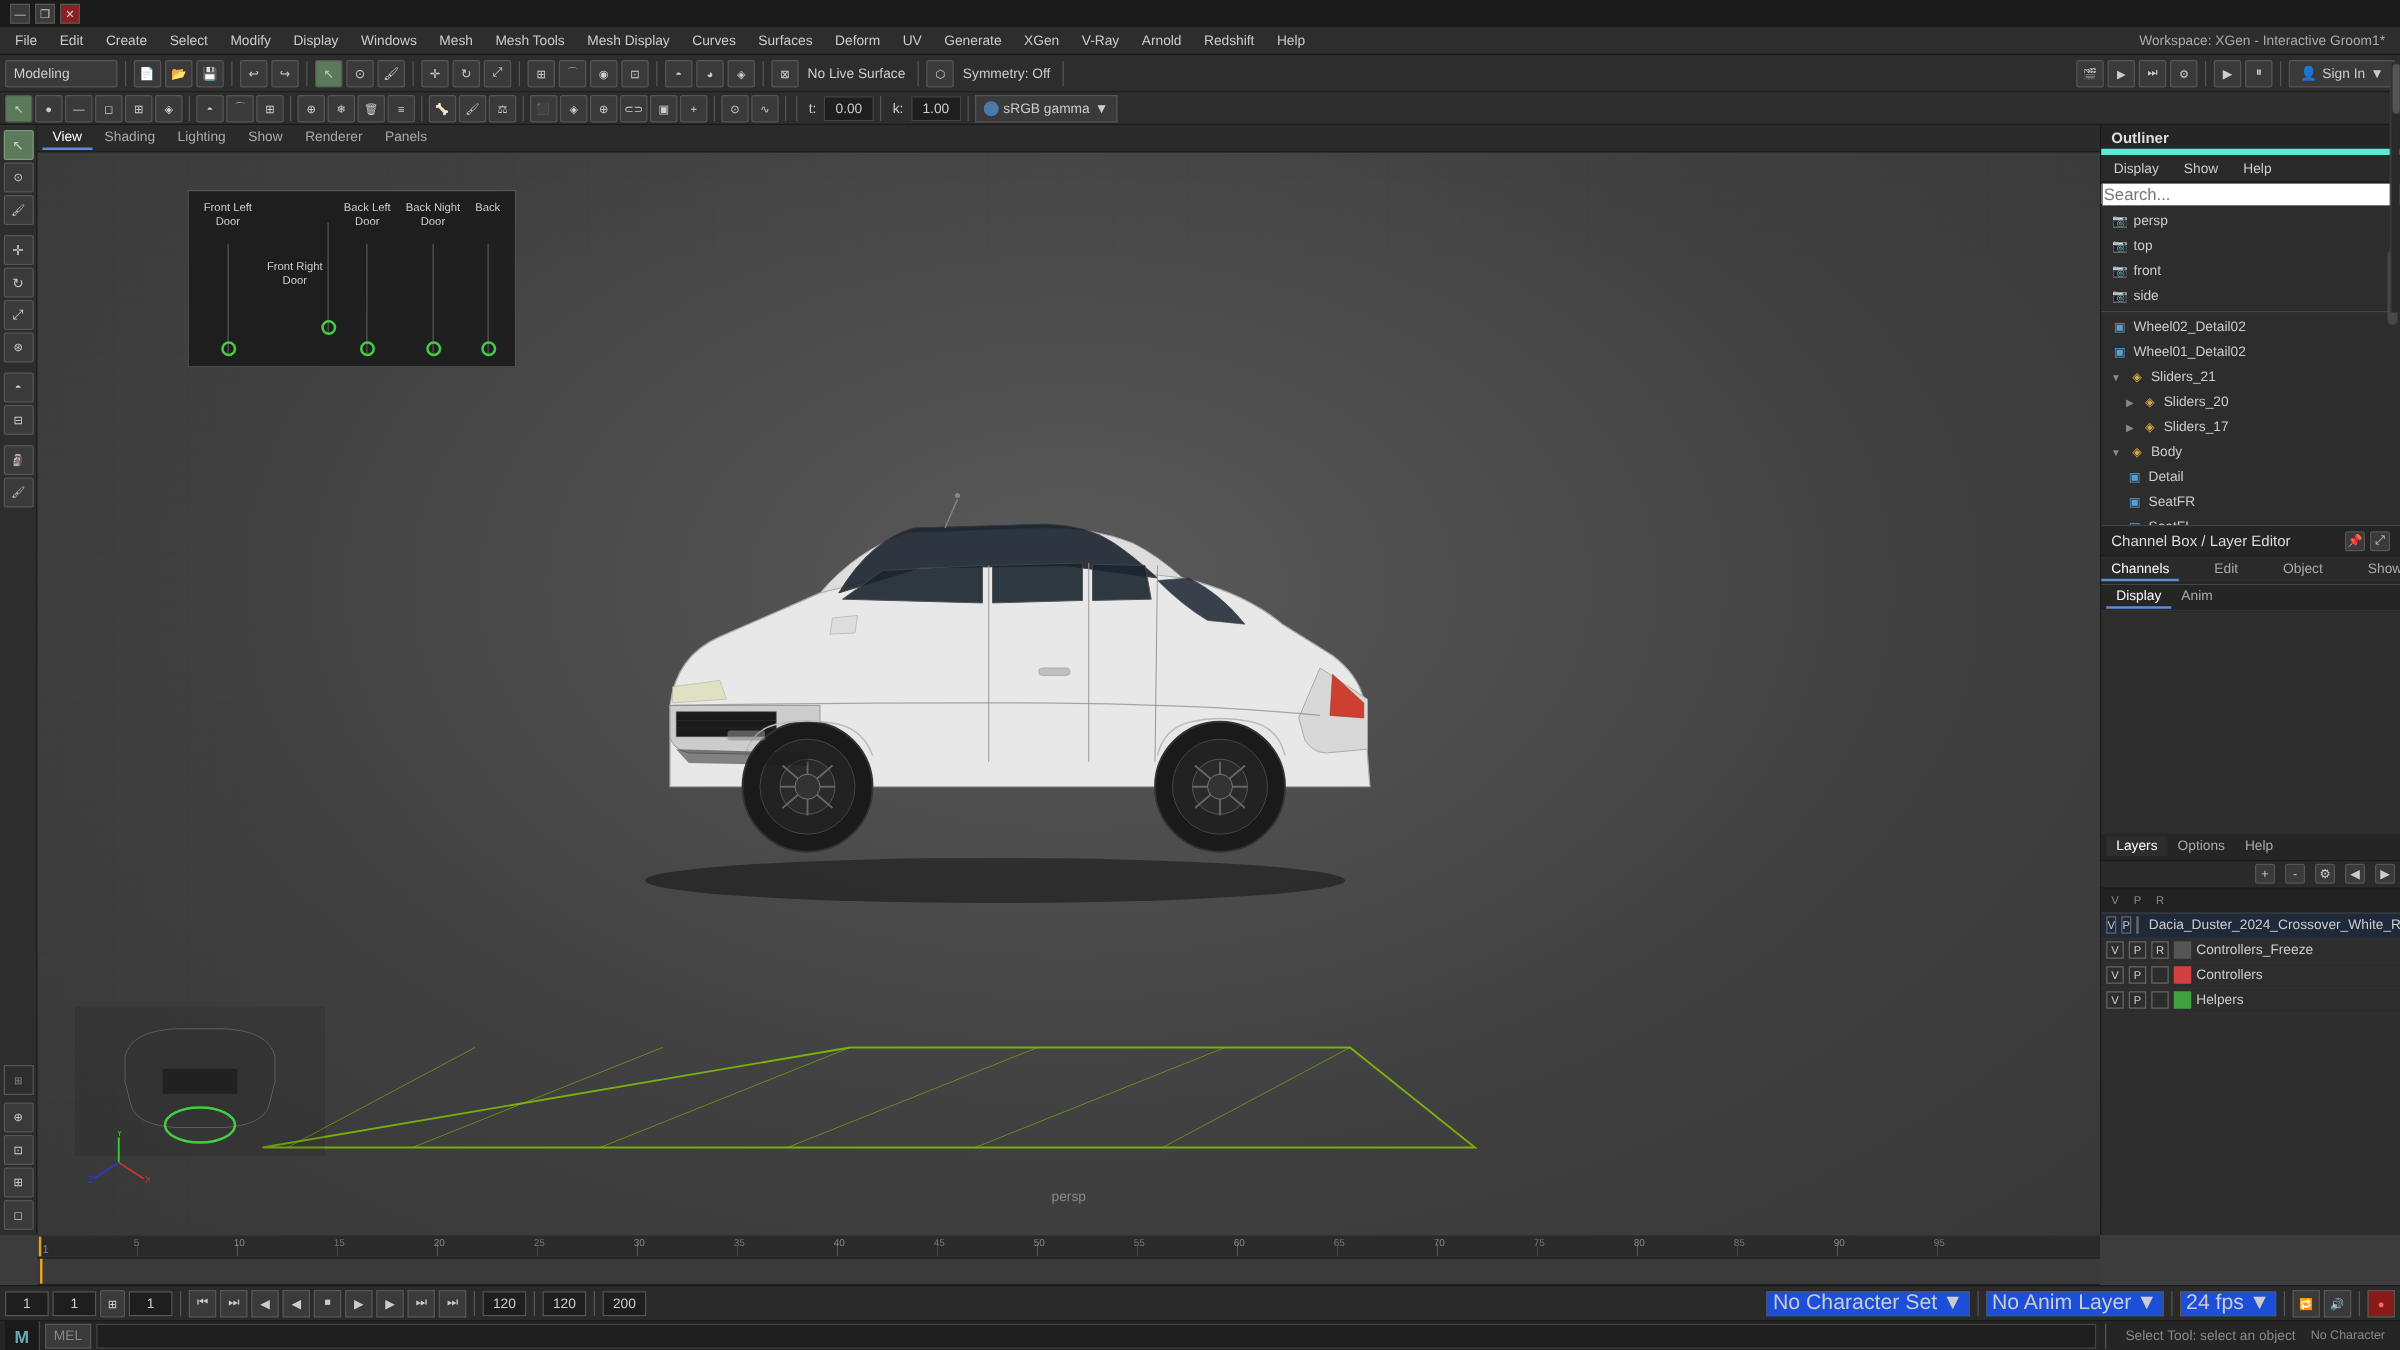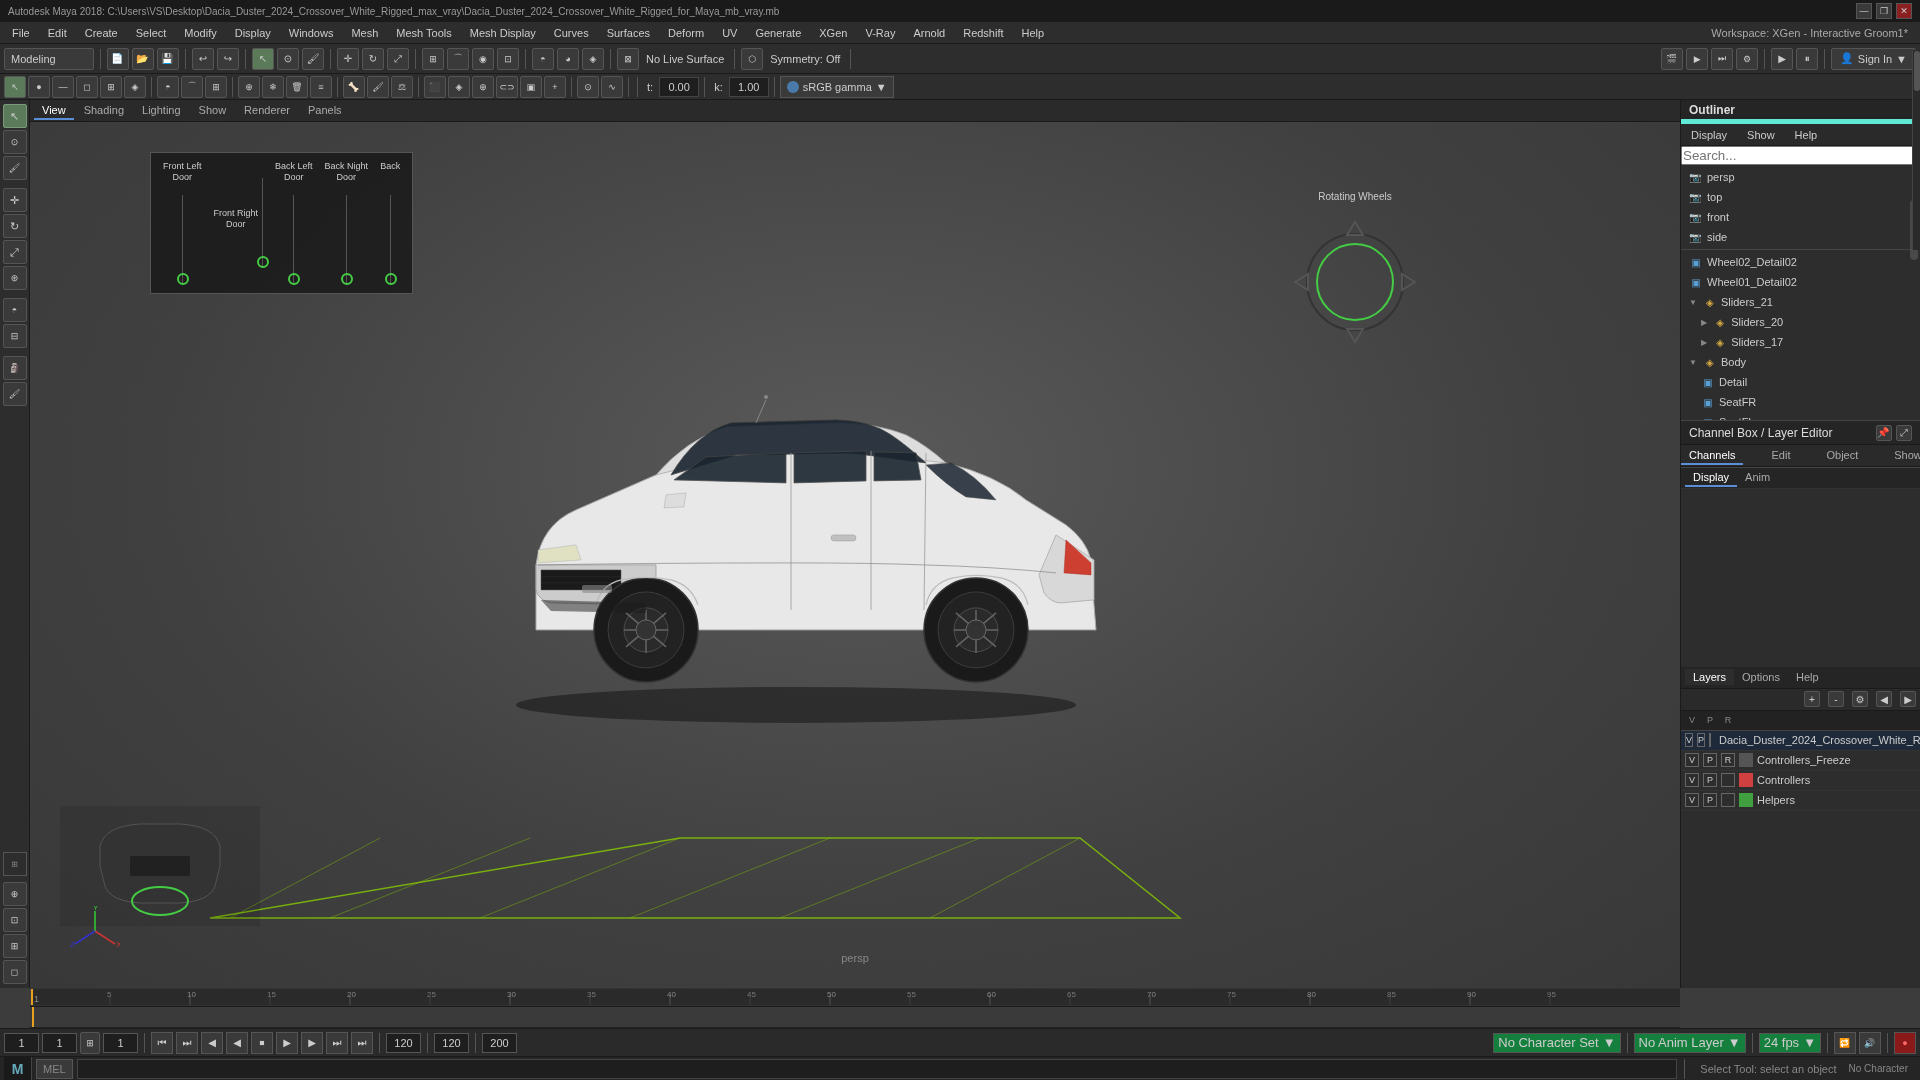--- a/index.html
+++ b/index.html
@@ -285,26 +285,26 @@
       width: 22px; height: 22px;
       background: #3a3a3a;
       border: 1px solid #555;
       display: flex; align-items: center; justify-content: center;
       color: #ccc;
       font-size: 10px;
       cursor: pointer;
     }
     .pb-dropdown {
       height: 20px;
-      background: #15803d;
+      background: #1d4ed8;
       border: 1px solid #555;
       color: #ccc;
-      font-size: 13px;
+      font-size: 17px;
       padding: 0 4px;
-      display: flex; align-items: center; gap: 4px;
+      display: flex; align-items: flex-end; gap: 4px;
       cursor: pointer;
     }
 
     
     #cmd-bar {
       height: 24px;
       background: #252525;
       display: flex;
       align-items: center;
       padding: 0 4px;
@@ -461,21 +461,20 @@
 
     
     .ol-cam { color: #d8a830; }
     .ol-mesh { color: #5a9fd4; }
     .ol-grp { color: #d4a843; }
   </style>
 </head>
 <body>
 
 <div id="title-bar">
-  <span style="font-size:10px; color:#999; overflow:hidden; text-overflow:ellipsis; white-space:nowrap; max-width:1400px;">Autodesk Maya 2018: C:\Users\VS\Desktop\Dacia_Duster_2024_Crossover_White_Rigged_max_vray\Dacia_Duster_2024_Crossover_White_Rigged_for_Maya_mb_vray.mb</span>
   <div class="win-controls">
     <div class="win-btn">—</div>
     <div class="win-btn">❐</div>
     <div class="win-btn" style="background:#8a2020;">✕</div>
   </div>
 </div>
 
 <div id="menu-bar">
   <div class="menu-item">File</div>
   <div class="menu-item">Edit</div>
@@ -750,34 +749,20 @@
           <rect x="0" y="0" width="200" height="120" fill="rgba(0,0,0,0.1)"></rect>
 
           <path d="M40,60 L40,40 Q45,20 80,18 L120,18 Q155,20 160,40 L160,60 L155,80 Q150,95 120,97 L80,97 Q50,95 45,80 Z" fill="#333" stroke="#666" stroke-width="0.8" opacity="0.8"></path>
 
           <ellipse cx="100" cy="95" rx="28" ry="14" fill="none" stroke="#44cc44" stroke-width="2"></ellipse>
 
           <rect x="70" y="50" width="60" height="20" rx="2" fill="#1a1a1a" opacity="0.7"></rect>
         </svg>
       </div>
 
-      <div style="position:absolute; top:60px; right:250px;">
-        <svg width="150" height="170" viewBox="0 0 150 170" xmlns="http://www.w3.org/2000/svg">
-          <text x="75" y="18" text-anchor="middle" fill="#ccc" font-size="10" font-family="Arial">Rotating Wheels</text>
-
-          <circle cx="75" cy="100" r="48" fill="none" stroke="#333" stroke-width="2"></circle>
-          <circle cx="75" cy="100" r="38" fill="none" stroke="#44cc44" stroke-width="2"></circle>
-
-          <polygon points="15,100 28,92 28,108" fill="none" stroke="#555" stroke-width="2"></polygon>
-          <polygon points="135,100 122,92 122,108" fill="none" stroke="#555" stroke-width="2"></polygon>
-
-          <polygon points="75,40 67,53 83,53" fill="none" stroke="#555" stroke-width="2"></polygon>
-          <polygon points="75,160 67,147 83,147" fill="none" stroke="#555" stroke-width="2"></polygon>
-        </svg>
-      </div>
 
       <div style="position:absolute; top:30px; left:120px; background:rgba(25,25,25,0.85); border:1px solid #555; padding:8px 12px;">
         <div style="display:flex; gap:16px; align-items:flex-start;">
 
           <div style="display:flex; gap:12px;">
 
             <div style="display:flex; flex-direction:column; align-items:center; gap:4px;">
               <div style="font-size:9px; color:#ccc; text-align:center; line-height:1.2; height:30px;">Front Left<br>Door</div>
               <div style="width:1px; height:90px; background:#555; position:relative;">
                 <div style="width:12px; height:12px; background:none; border:2px solid #44cc44; border-radius:50%; position:absolute; bottom:0; left:-5px;"></div>

